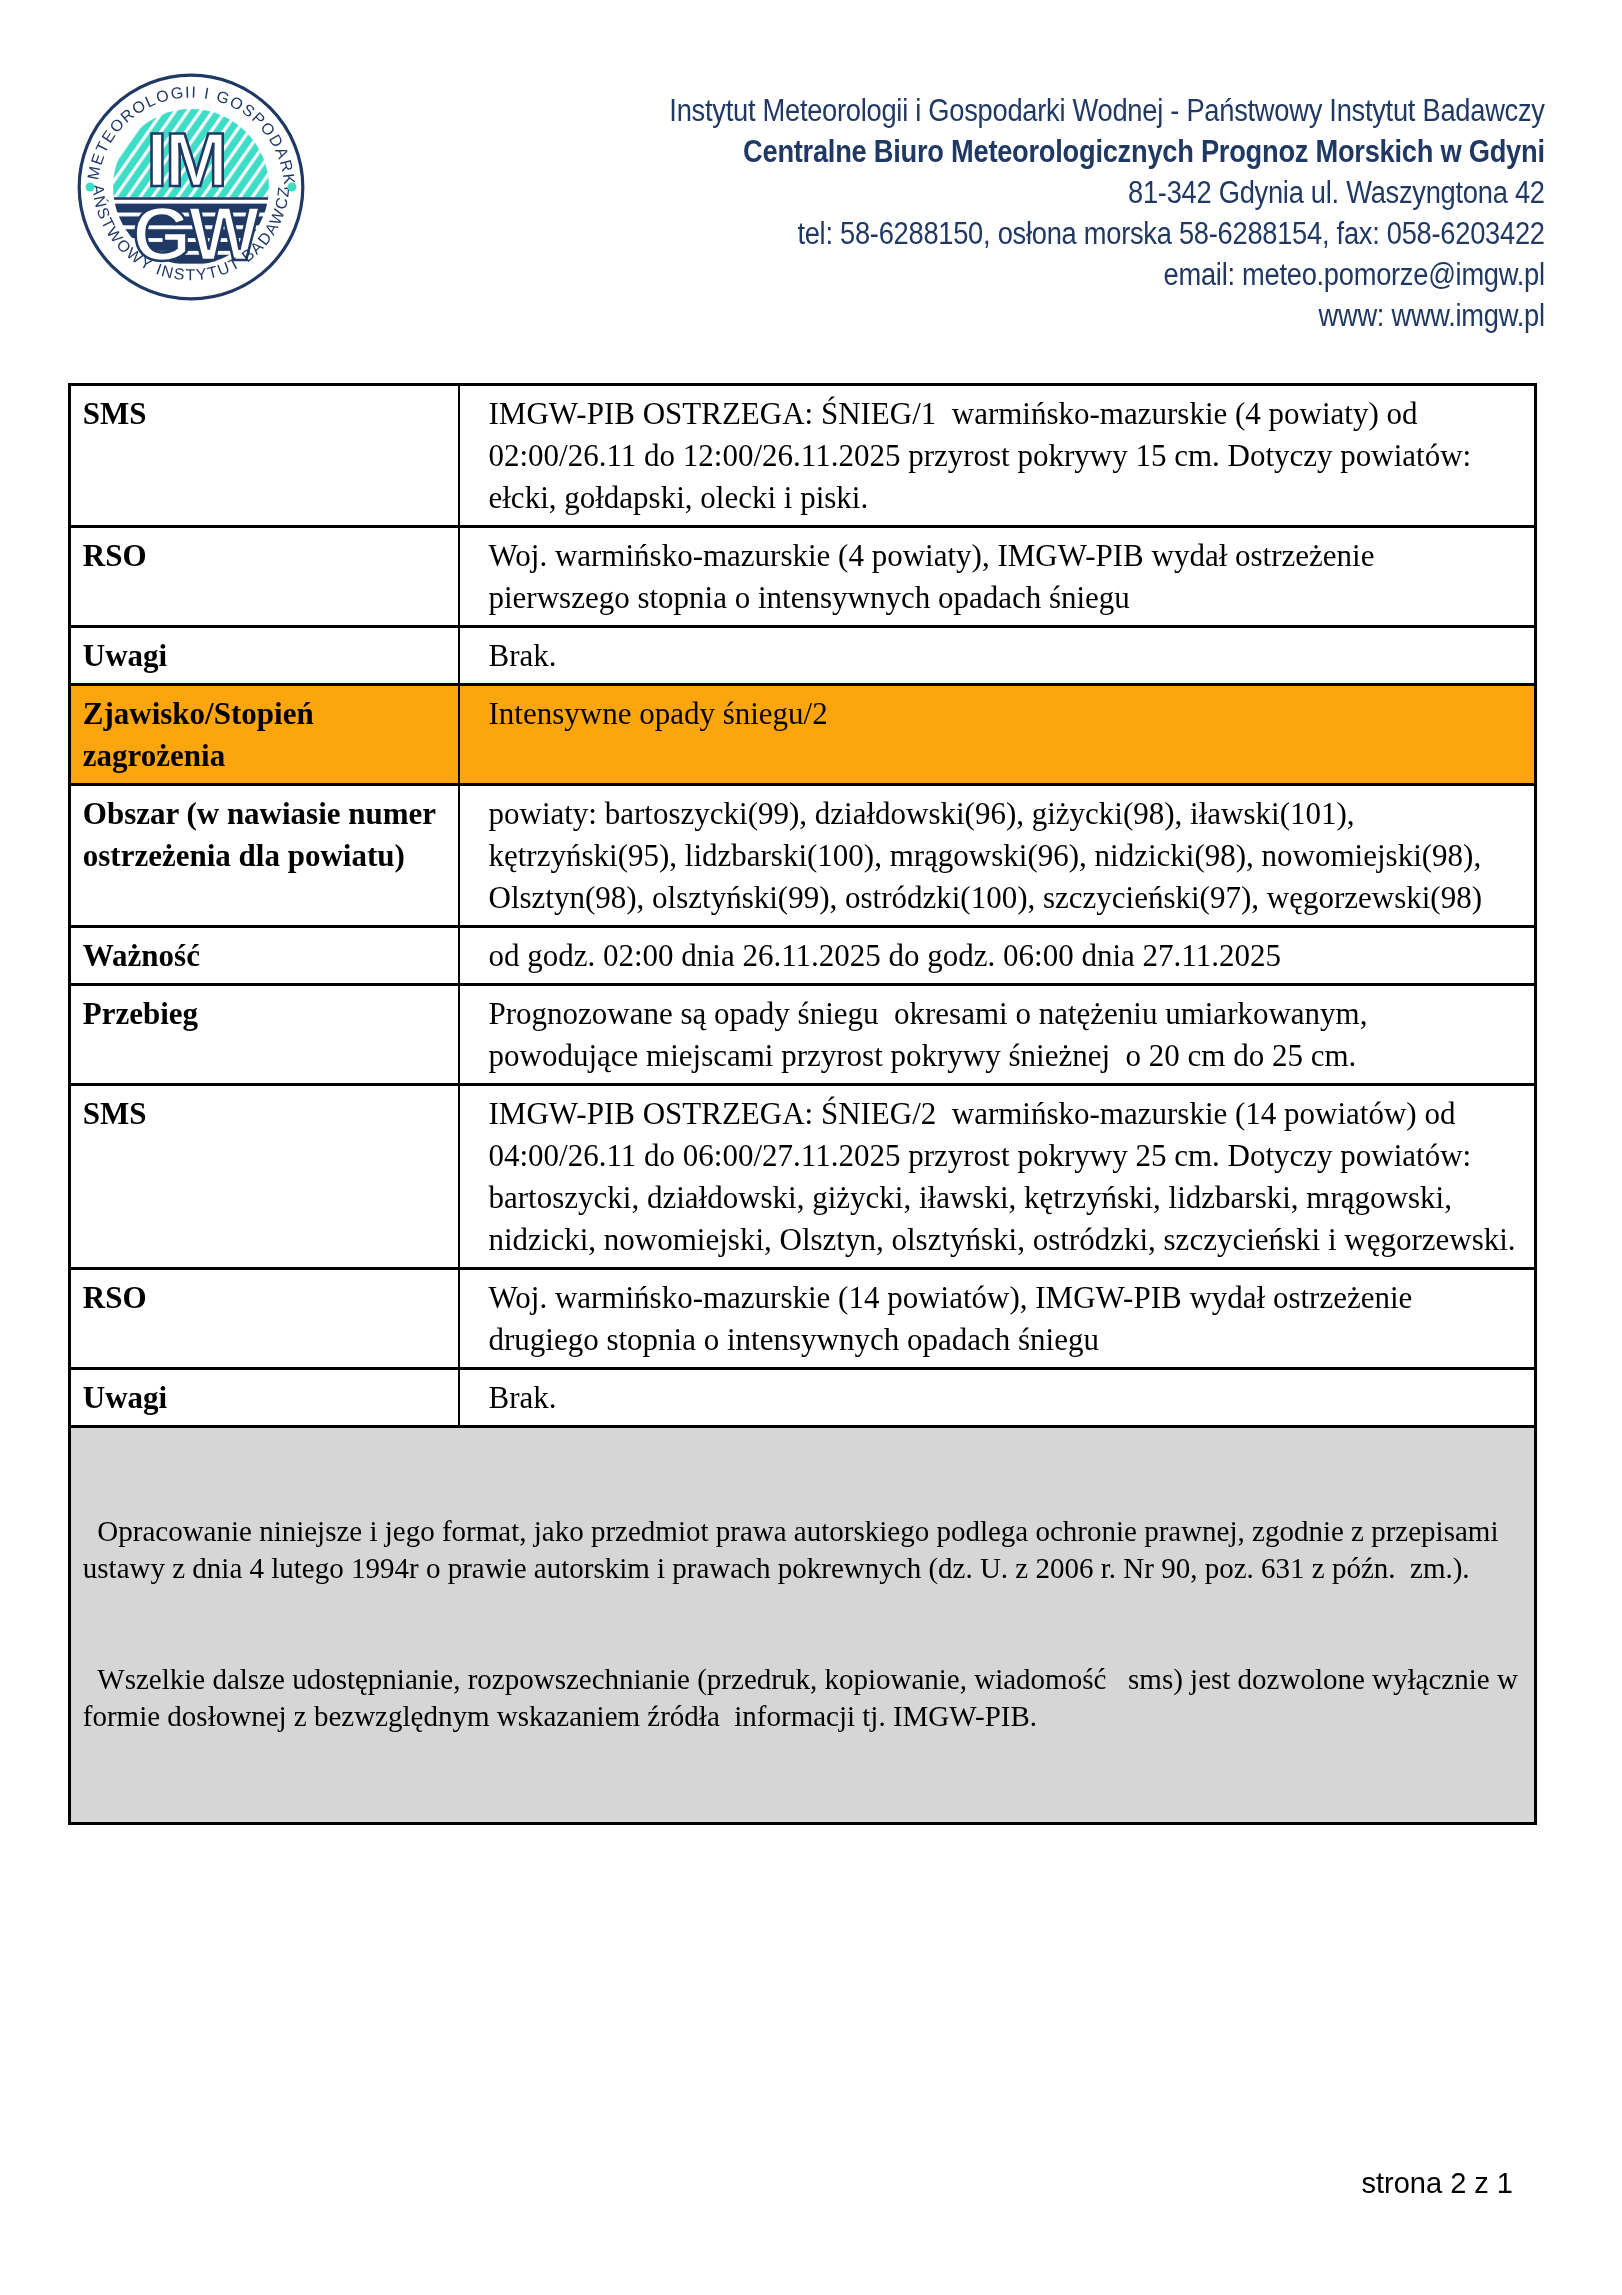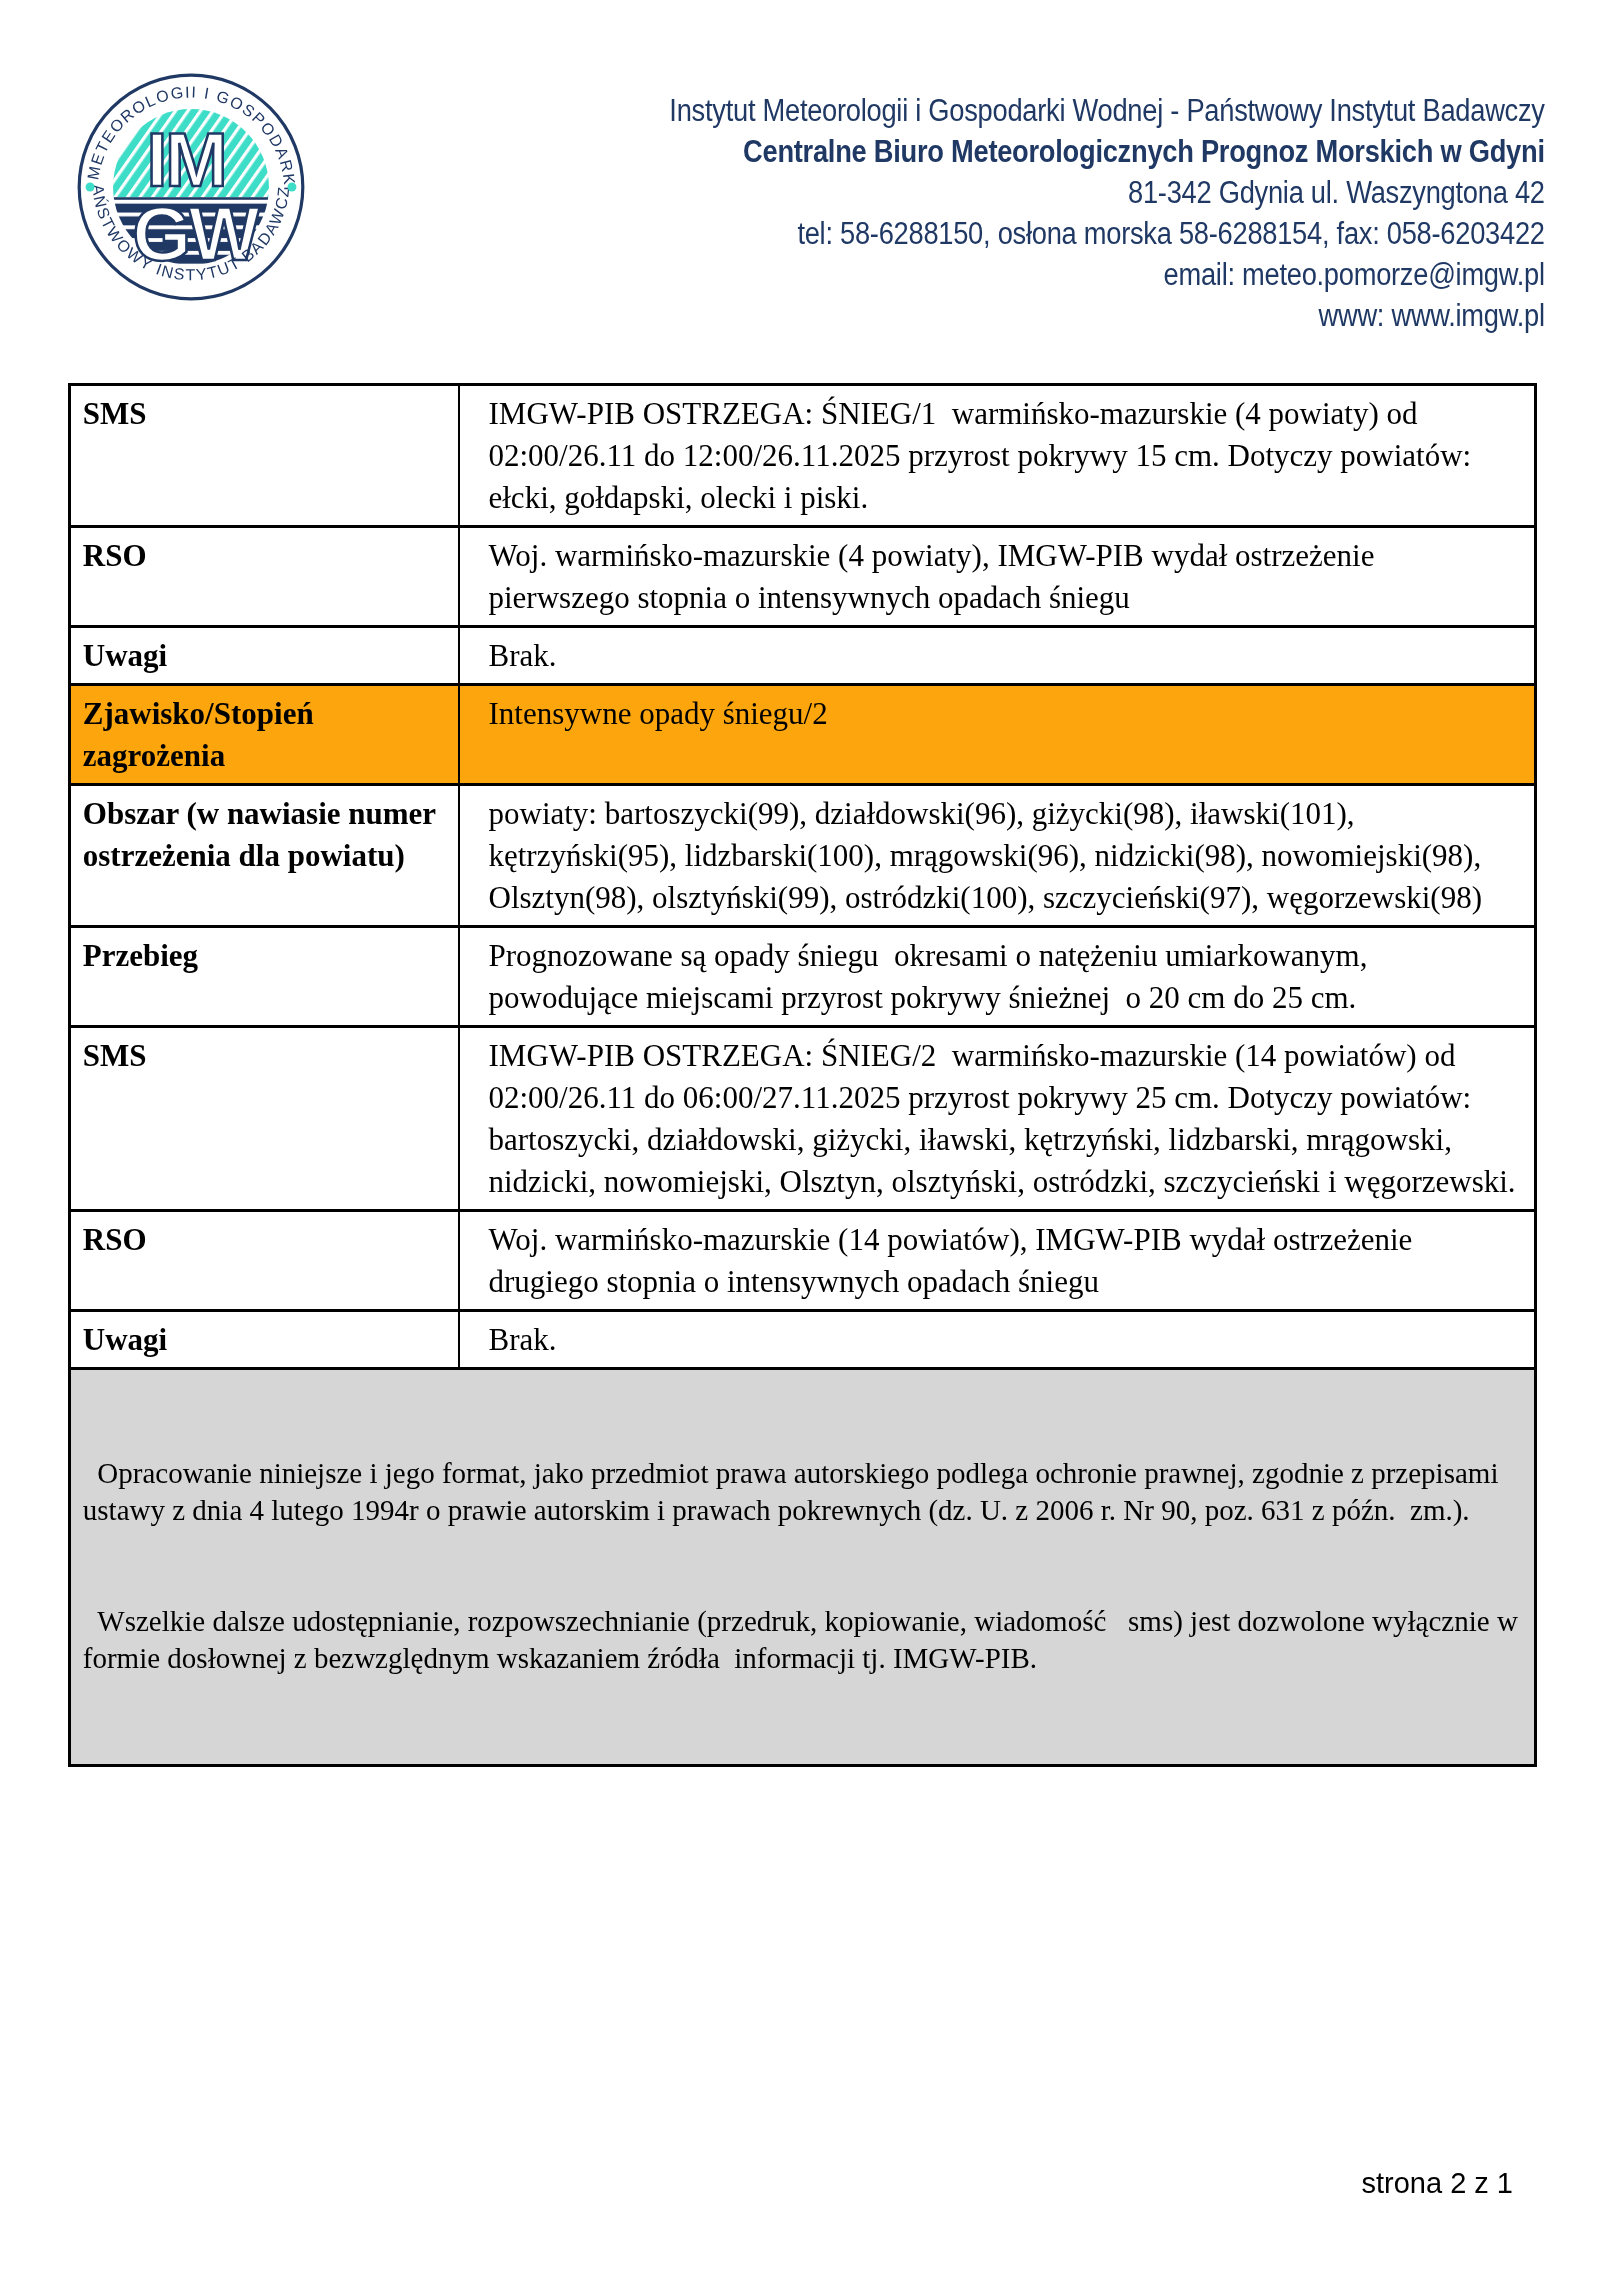--- a/index.html
+++ b/index.html
@@ -149,26 +149,30 @@
       </tr>
       <tr class="highlight">
         <td class="label">Zjawisko/Stopień zagrożenia</td>
         <td class="value">Intensywne opady śniegu/2</td>
       </tr>
       <tr>
         <td class="label">Obszar (w nawiasie numer ostrzeżenia dla powiatu)</td>
         <td class="value">powiaty: bartoszycki(99), działdowski(96), giżycki(98), iławski(101), kętrzyński(95), lidzbarski(100), mrągowski(96), nidzicki(98), nowomiejski(98), Olsztyn(98), olsztyński(99), ostródzki(100), szczycieński(97), węgorzewski(98)</td>
       </tr>
       <tr>
+        <td class="label">Ważność</td>
+        <td class="value">od godz. 02:00 dnia 26.11.2025 do godz. 06:00 dnia 27.11.2025</td>
+      </tr>
+      <tr>
         <td class="label">Przebieg</td>
         <td class="value">Prognozowane są opady śniegu  okresami o natężeniu umiarkowanym, powodujące miejscami przyrost pokrywy śnieżnej  o 20 cm do 25 cm.</td>
       </tr>
       <tr>
         <td class="label">SMS</td>
-        <td class="value">IMGW-PIB OSTRZEGA: ŚNIEG/2  warmińsko-mazurskie (14 powiatów) od 02:00/26.11 do 06:00/27.11.2025 przyrost pokrywy 25 cm. Dotyczy powiatów: bartoszycki, działdowski, giżycki, iławski, kętrzyński, lidzbarski, mrągowski, nidzicki, nowomiejski, Olsztyn, olsztyński, ostródzki, szczycieński i węgorzewski.</td>
+        <td class="value">IMGW-PIB OSTRZEGA: ŚNIEG/2  warmińsko-mazurskie (14 powiatów) od 04:00/26.11 do 06:00/27.11.2025 przyrost pokrywy 25 cm. Dotyczy powiatów: bartoszycki, działdowski, giżycki, iławski, kętrzyński, lidzbarski, mrągowski, nidzicki, nowomiejski, Olsztyn, olsztyński, ostródzki, szczycieński i węgorzewski.</td>
       </tr>
       <tr>
         <td class="label">RSO</td>
         <td class="value">Woj. warmińsko-mazurskie (14 powiatów), IMGW-PIB wydał ostrzeżenie drugiego stopnia o intensywnych opadach śniegu</td>
       </tr>
       <tr>
         <td class="label">Uwagi</td>
         <td class="value">Brak.</td>
       </tr>
       <tr>

